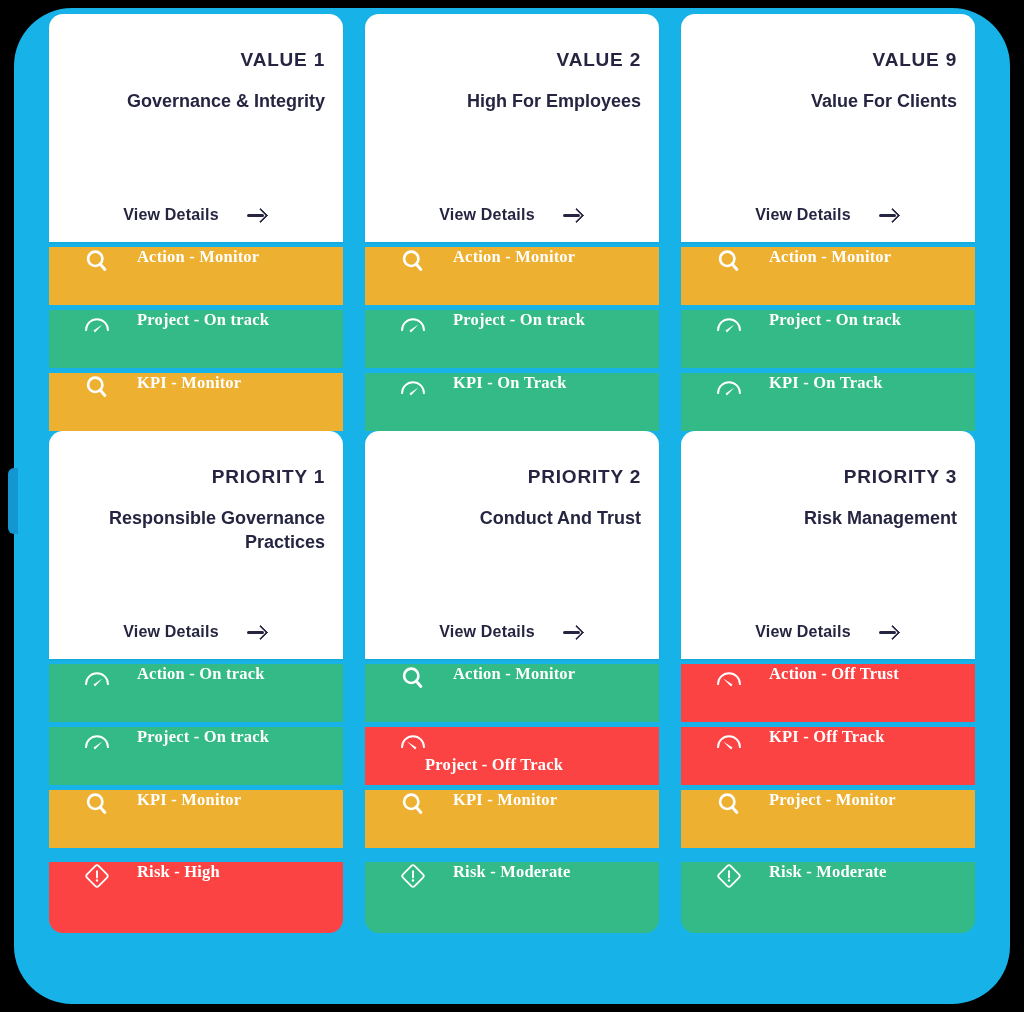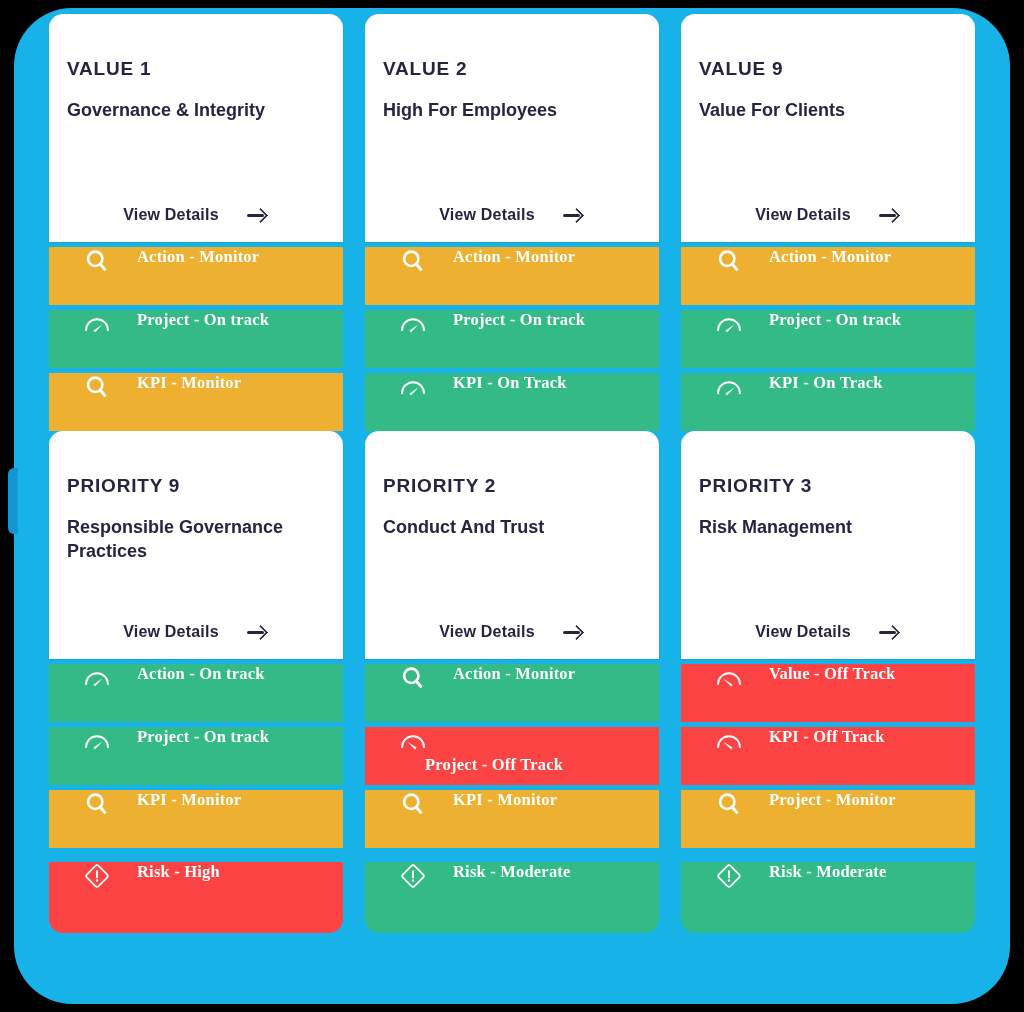--- a/index.html
+++ b/index.html
@@ -44,23 +44,23 @@
   .column{
     width:294px;
     display:flex;
     flex-direction:column;
     background:transparent;
   }
   
   .card{
     background:#FFFFFF;
     border-radius:14px 14px 4px 4px;
-    padding:45px 18px 14px 18px;
+    padding:36px 18px 14px 18px;
     box-sizing:border-box;
-    text-align:left;
+    text-align:right;
     position:relative;
     box-shadow:0 1px 2px rgba(0,0,0,.08);
   }
   .card.value-card{ height:228px; border-radius:14px 14px 0 0;}
   .card.priority-card{ height:228px; border-radius:14px 14px 0 0;}
   .eyebrow{
     font-size:19px;
     font-weight:600;
     letter-spacing:.8px;
     color:#252541;
@@ -174,21 +174,21 @@
           <span class="rlabel">Project - On track</span>
         </div>
         <div class="status-row" style="background: rgb(237, 176, 48);">
           <svg viewBox="0 0 32 32" class="ricon">
             <circle cx="14" cy="13.5" r="8.2" fill="none" stroke="#FFFFFF" stroke-width="3"></circle>
             <line x1="19.6" y1="19.4" x2="25" y2="25.6" stroke="#FFFFFF" stroke-width="3.4" stroke-linecap="round"></line>
           </svg>
           <span class="rlabel">KPI - Monitor</span>
         </div>
         <div class="card priority-card">
-          <div class="eyebrow">PRIORITY 9</div>
+          <div class="eyebrow">PRIORITY 1</div>
           <div class="card-title">Responsible Governance Practices</div>
           <div class="view-details">
             <span class="vd-label">View Details</span>
             <span class="arrow-icon"></span>
           </div>
         </div>
         <div class="status-row" style="background: rgb(52, 186, 134);">
           <svg viewBox="0 0 32 32" class="ricon">
             <path d="M3.5 23 A12.5 12.5 0 0 1 28.5 23" fill="none" stroke="#FFFFFF" stroke-width="2.2" stroke-linecap="round"></path>
             <path d="M12 23.4 L22.2 16.6 L13.6 25.6 Z" fill="#FFFFFF"></path>
@@ -324,21 +324,21 @@
           <div class="view-details">
             <span class="vd-label">View Details</span>
             <span class="arrow-icon"></span>
           </div>
         </div>
         <div class="status-row" style="background: rgb(251, 67, 67);">
           <svg viewBox="0 0 32 32" class="ricon">
             <path d="M3.5 23 A12.5 12.5 0 0 1 28.5 23" fill="none" stroke="#FFFFFF" stroke-width="2.2" stroke-linecap="round"></path>
             <path d="M20 23.4 L9.2 16.6 L18.4 25.6 Z" fill="#FFFFFF"></path>
           </svg>
-          <span class="rlabel">Value - Off Track</span>
+          <span class="rlabel">Action - Off Trust</span>
         </div>
         <div class="status-row" style="background: rgb(251, 67, 67);">
           <svg viewBox="0 0 32 32" class="ricon">
             <path d="M3.5 23 A12.5 12.5 0 0 1 28.5 23" fill="none" stroke="#FFFFFF" stroke-width="2.2" stroke-linecap="round"></path>
             <path d="M20 23.4 L9.2 16.6 L18.4 25.6 Z" fill="#FFFFFF"></path>
           </svg>
           <span class="rlabel">KPI - Off Track</span>
         </div>
         <div class="status-row" style="background: rgb(237, 176, 48);">
           <svg viewBox="0 0 32 32" class="ricon">

